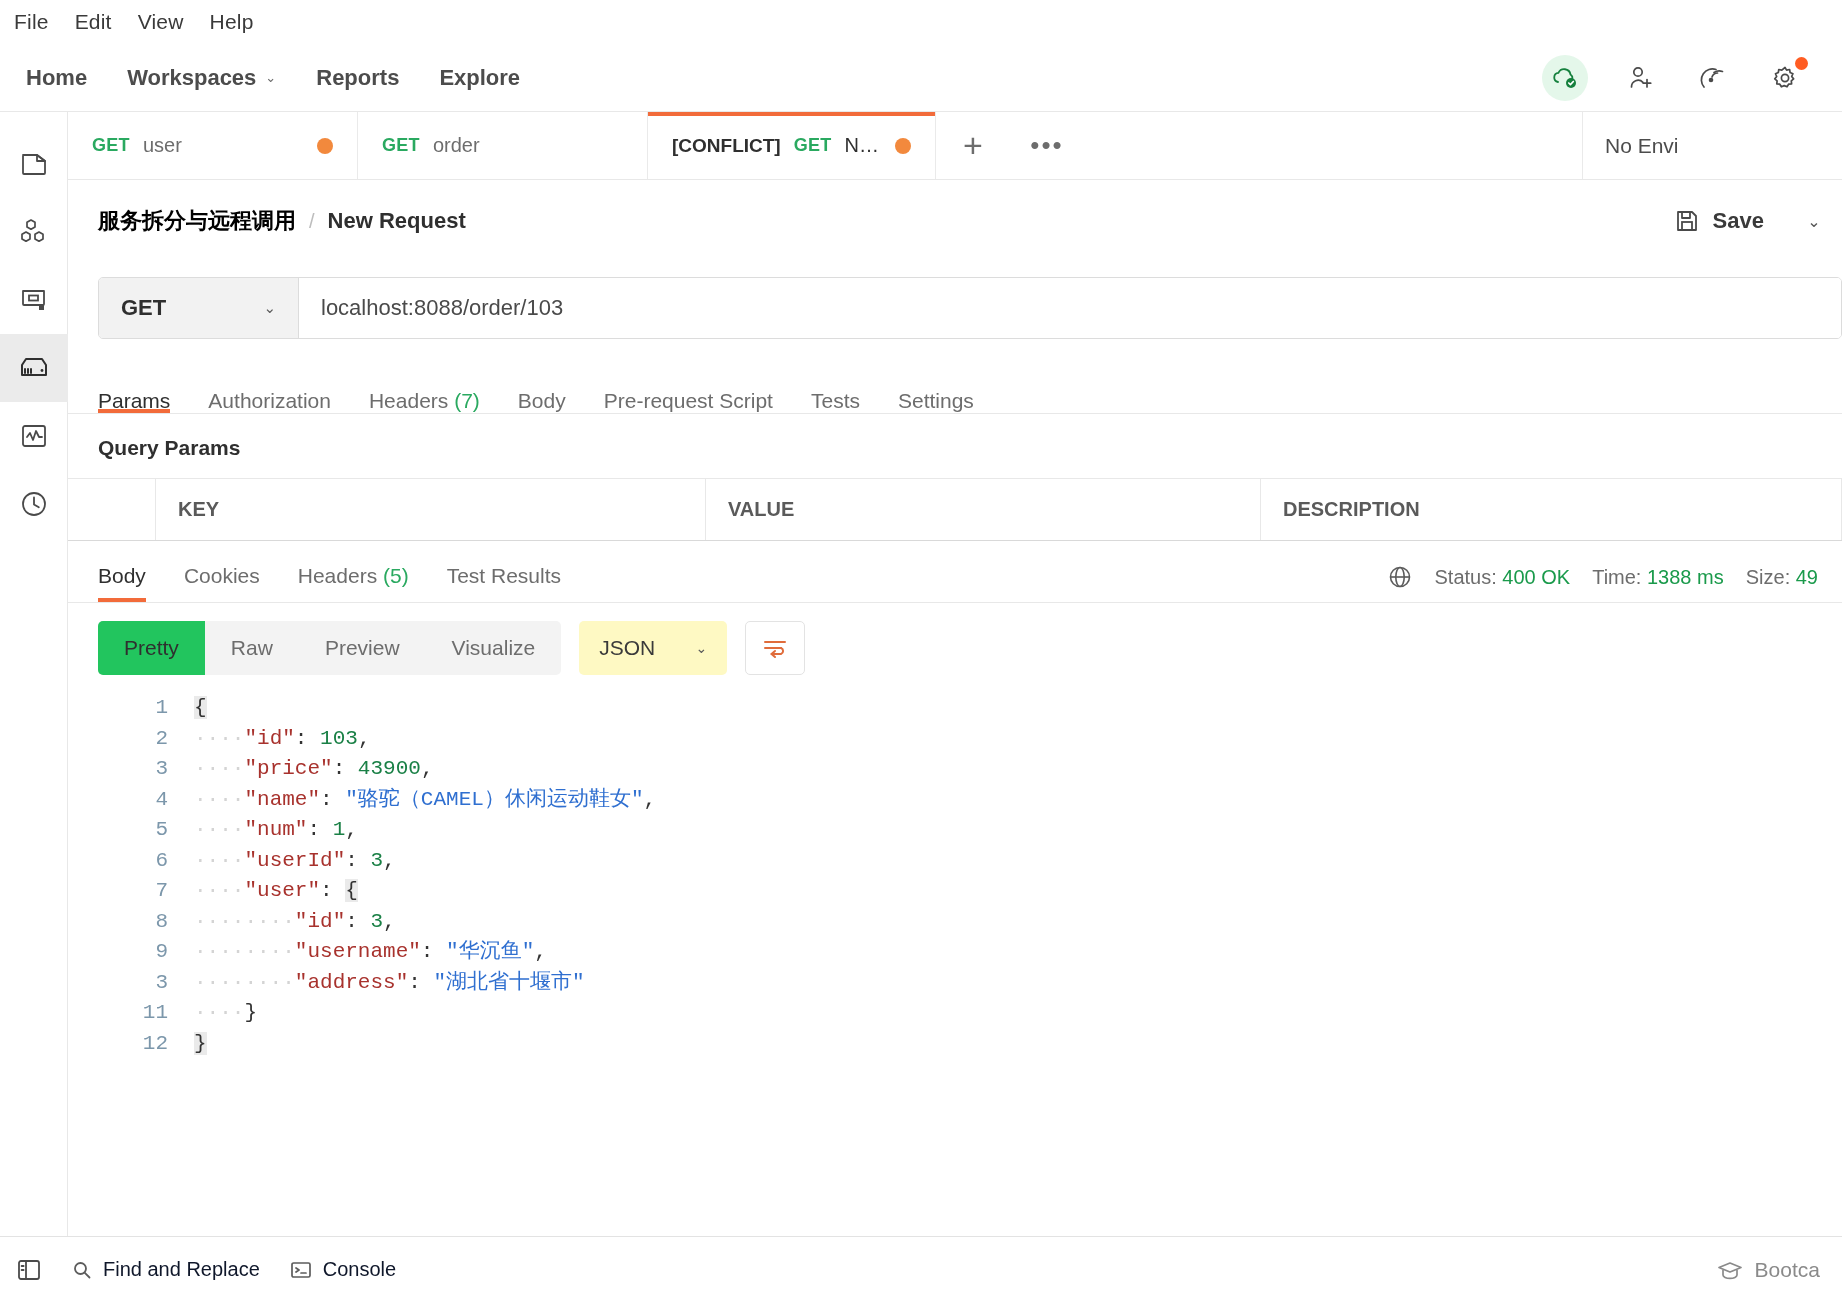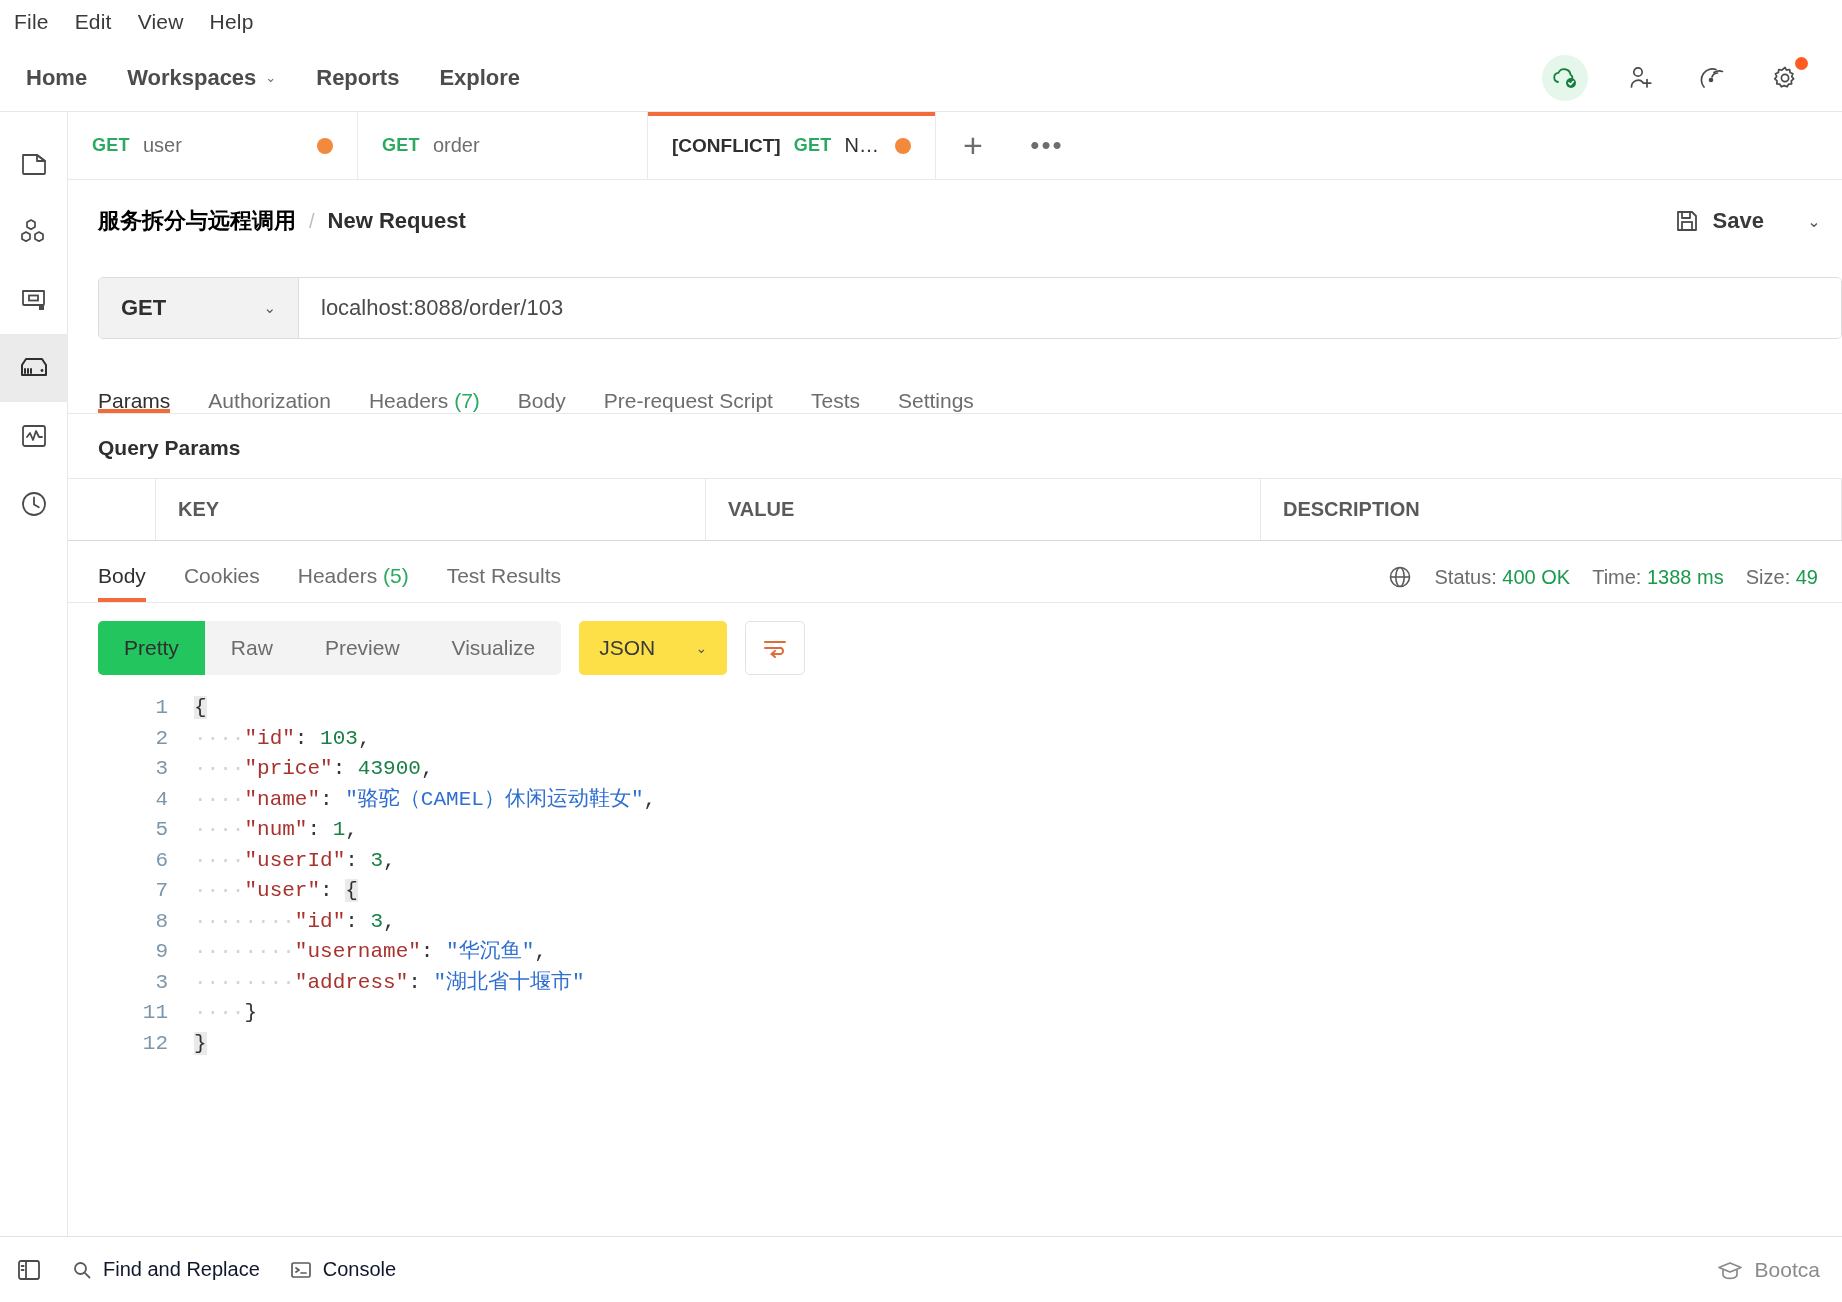--- a/index.html
+++ b/index.html
@@ -156,21 +156,21 @@
   .stat { font-size: 20px; color: #6d6d6d; white-space: nowrap; }
   .stat b { font-weight: normal; color: #1a9a4b; }
 
   
   .fmtbar { display: flex; align-items: center; gap: 18px; padding: 18px 0 18px 30px; flex: 0 0 auto; }
   .segbtns { display: flex; background: #f3f3f3; border-radius: 5px; overflow: hidden; height: 54px; }
   .seg { padding: 0 26px; display: flex; align-items: center; font-size: 21px; color: #6d6d6d; }
   .seg.active { background: #22c55e; color: #2f2f2f; }
   .jsonsel {
     display: flex; align-items: center; justify-content: space-between; gap: 22px;
-    background: #fde047; border-radius: 5px; height: 54px; padding: 0 20px;
+    background: #fef9c3; border-radius: 5px; height: 54px; padding: 0 20px;
     font-size: 21px; color: #3a3a3a; min-width: 148px;
   }
   .jsonsel .chev { font-size: 14px; color: #5a5a5a; }
   .wrapbtn {
     width: 60px; height: 54px; border: 1px solid #e3e3e3; border-radius: 5px;
     display: flex; align-items: center; justify-content: center; background: #fff;
   }
 
   
   .codearea { flex: 1; position: relative; overflow: hidden; padding-left: 30px; }
@@ -328,20 +328,21 @@
           <span class="tabname">order</span>
         </div>
         <div class="rtab t-conflict active">
           <span class="conflict-lbl">[CONFLICT]</span>
           <span class="verb">GET</span>
           <span class="tabname dark">New ...</span>
           <span class="udot"></span>
         </div>
         <div class="tab-plus">+</div>
         <div class="tab-more">•••</div>
+        <div class="envsel">No Envi</div>
       </div>
 
       <div class="crumbrow">
         <span class="crumb-ws">服务拆分与远程调用</span>
         <span class="crumb-sep">/</span>
         <span class="crumb-name">New Request</span>
         <div class="saveblock">
           <div class="savebtn">
             <span>
               <svg width="26" height="26" viewBox="0 0 26 26" fill="none" stroke="#4a4a4a" stroke-width="1.8">

